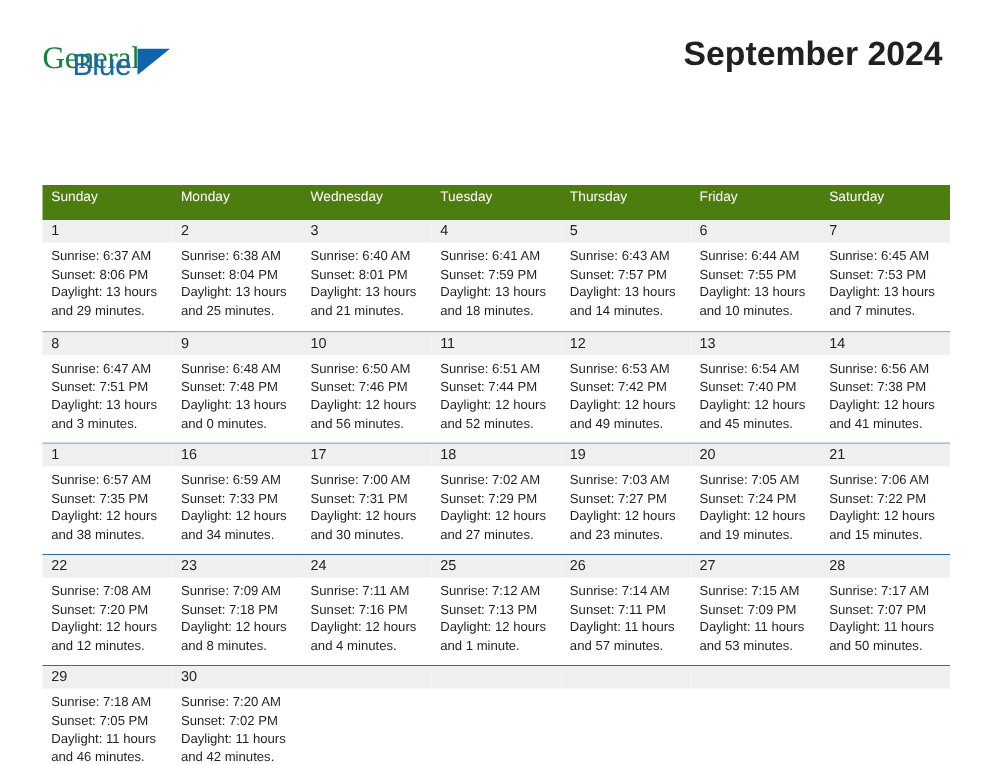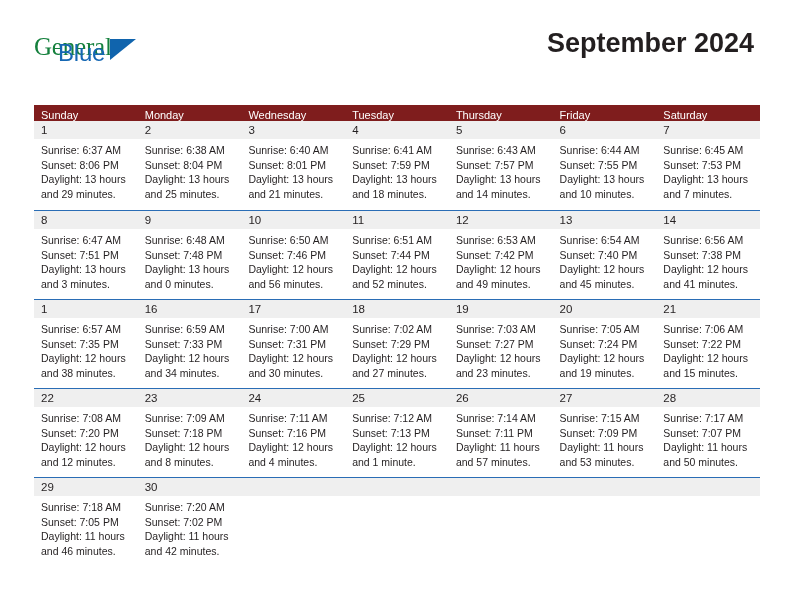--- a/index.html
+++ b/index.html
@@ -90,22 +90,23 @@
   
   .calendar {
     position: absolute;
     left: 34px;
     top: 105px;
     width: 726px;
   }
 
   .weekday-header {
     display: flex;
-    background: #7f1d1d;
-    height: 16px;
+    background: #4d7c0f;
+    height: 28px;
+    margin-top: 43px;
   }
   .weekday-cell {
     flex: 1 1 0;
     color: #ffffff;
     font-size: 11px;
     line-height: 20px;
     padding-left: 7px;
     box-sizing: border-box;
     white-space: nowrap;
   }

